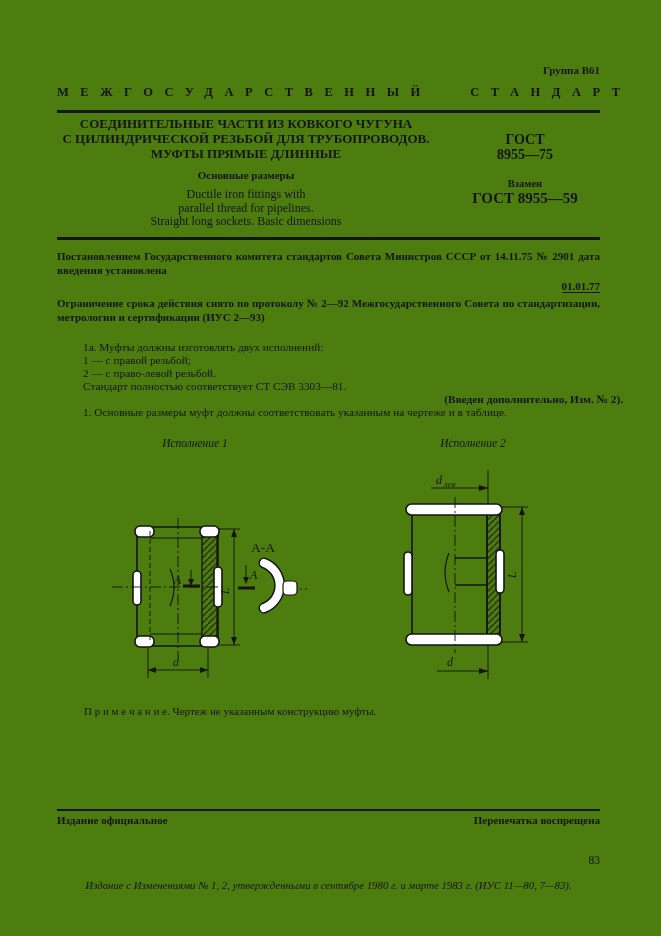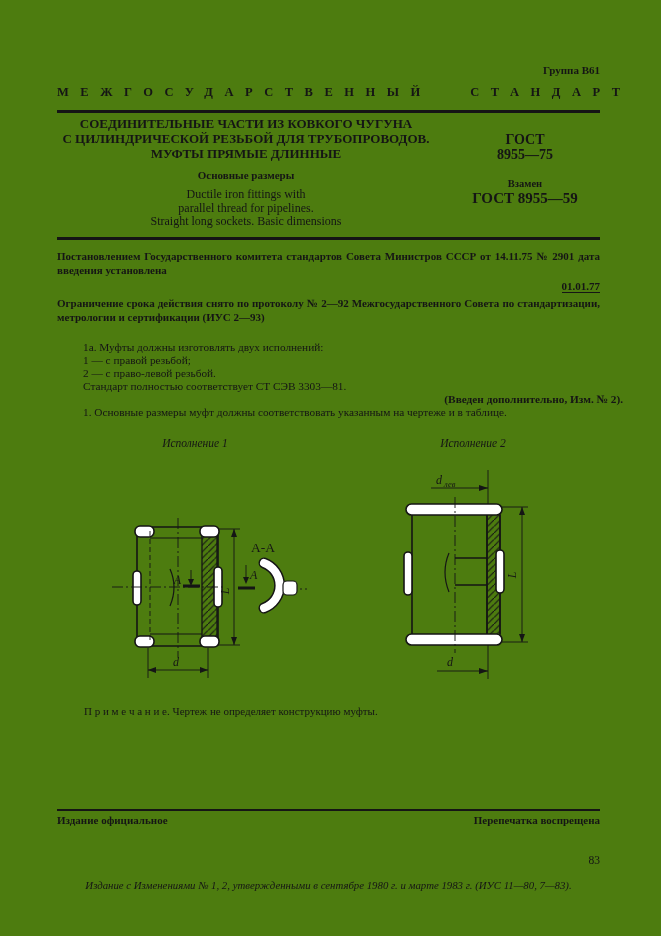--- a/index.html
+++ b/index.html
@@ -165,21 +165,21 @@
       <polygon points="488,671 479,668 479,674"></polygon>
     </g>
     <text x="436" y="484" class="lbl">d</text>
     <text x="444" y="487" class="lbl-s">лев</text>
     <text x="516" y="575" text-anchor="middle" class="lbl" transform="rotate(-90 516 575)">L</text>
     <text x="450" y="666" text-anchor="middle" class="lbl">d</text>
   </svg>
 
   <div class="abs note-line">
     <span>П р и м е ч а н и е.</span>
-    <span>Чертеж не определяет конструкцию муфты.</span>
+    <span>Чертеж не указанным конструкцию муфты.</span>
   </div>
 
   <div class="abs content rule-thin" style="top:809px;"></div>
   <div class="abs content footer-row">
     <span class="left b">Издание официальное</span>
     <span class="right b">Перепечатка воспрещена</span>
   </div>
   <div class="abs content i ctr revision">Издание с Изменениями № 1, 2, утвержденными в сентябре 1980 г. и марте 1983 г. (ИУС 11—80, 7—83).</div>
   <div class="abs content rt page-num">83</div>
 

